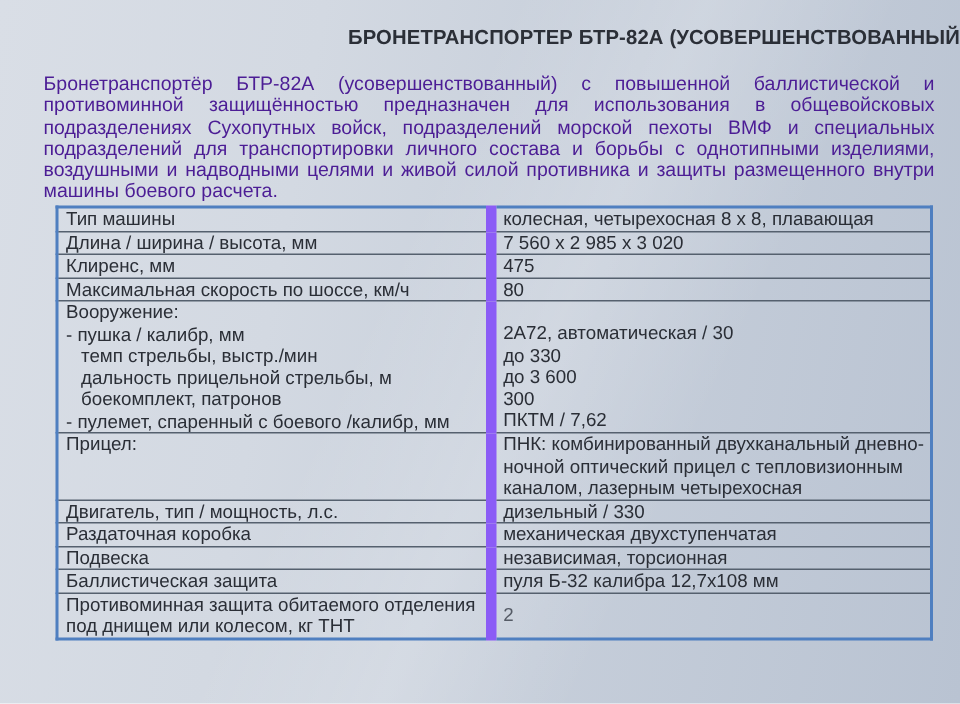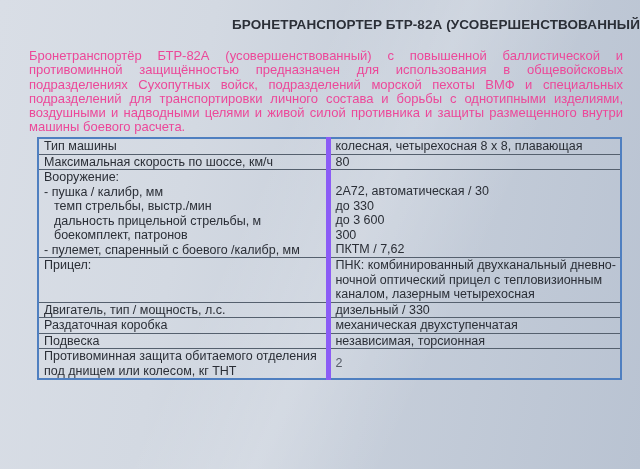--- a/index.html
+++ b/index.html
@@ -18,40 +18,40 @@
     .title {
       position: absolute; left: 232px; top: 17px;
       font-size: 13.5px; font-weight: bold; letter-spacing: 0.1px;
       color: #2b2f37;
       white-space: nowrap;
     }
     .intro {
       position: absolute; left: 29px; top: 49px; width: 594px;
       font-size: 13px; line-height: 14.3px;
       text-align: justify;
-      color: #ec4899;
+      color: #4c1d95;
     }
     table.spec {
       position: absolute; left: 37px; top: 137px;
       width: 585px;
       border-collapse: collapse;
       font-size: 12.5px;
       color: #2a2e36;
       border: 2px solid #4f7fc0;
     }
     table.spec td {
       border-top: 1px solid #55606e;
       border-bottom: 1px solid #55606e;
       padding: 0 0 0 5px;
       height: 14.5px;
       line-height: 14.5px;
       vertical-align: top;
       white-space: nowrap;
     }
-    table.spec td.label { width: 285px; border-right: 5px solid #8b5cf6; margin-left: 19px; }
+    table.spec td.label { width: 285px; border-right: 7px solid #8b5cf6; margin-left: 19px; }
     table.spec td.value { text-align: left; padding: 0 4px; }
     .multi td { line-height: 14.3px; }
     .sub { display: block; }
     .indent { padding-left: 10px; }
     .armament-values { padding-top: 14px; }
     .last-row td { height: 30px; }
     .last-row td.value { vertical-align: middle; color: #555b66; }
   </style>
 </head>
 <body>
@@ -60,20 +60,28 @@
 
 <div class="title">БРОНЕТРАНСПОРТЕР БТР-82А (УСОВЕРШЕНСТВОВАННЫЙ)</div>
 
 <div class="intro">Бронетранспортёр БТР-82А (усовершенствованный) с повышенной баллистической и противоминной защищённостью предназначен для использования в общевойсковых подразделениях Сухопутных войск, подразделений морской пехоты ВМФ и специальных подразделений для транспортировки личного состава и борьбы с однотипными изделиями, воздушными и надводными целями и живой силой противника и защиты размещенного внутри машины боевого расчета.</div>
 
 <table class="spec">
   <tbody>
       <tr>
     <td class="label">Тип машины</td>
     <td class="value">колесная, четырехосная 8 х 8, плавающая</td>
+  </tr>
+  <tr>
+    <td class="label">Длина / ширина / высота, мм</td>
+    <td class="value">7 560 х 2 985 х 3 020</td>
+  </tr>
+  <tr>
+    <td class="label">Клиренс, мм</td>
+    <td class="value">475</td>
   </tr>
   <tr>
     <td class="label">Максимальная скорость по шоссе, км/ч</td>
     <td class="value">80</td>
   </tr>
   <tr class="multi">
     <td class="label">
       <span class="sub">Вооружение:</span>
       <span class="sub">- пушка / калибр, мм</span>
       <span class="sub indent">темп стрельбы, выстр./мин</span>
@@ -104,20 +112,24 @@
     <td class="value">дизельный / 330</td>
   </tr>
   <tr>
     <td class="label">Раздаточная коробка</td>
     <td class="value">механическая двухступенчатая</td>
   </tr>
   <tr>
     <td class="label">Подвеска</td>
     <td class="value">независимая, торсионная</td>
   </tr>
+  <tr>
+    <td class="label">Баллистическая защита</td>
+    <td class="value">пуля Б-32 калибра 12,7х108 мм</td>
+  </tr>
   <tr class="multi last-row">
     <td class="label">
       <span class="sub">Противоминная защита обитаемого отделения</span>
       <span class="sub">под днищем или колесом, кг ТНТ</span>
     </td>
     <td class="value">2</td>
   </tr>
 </tbody>
   </table>
 

